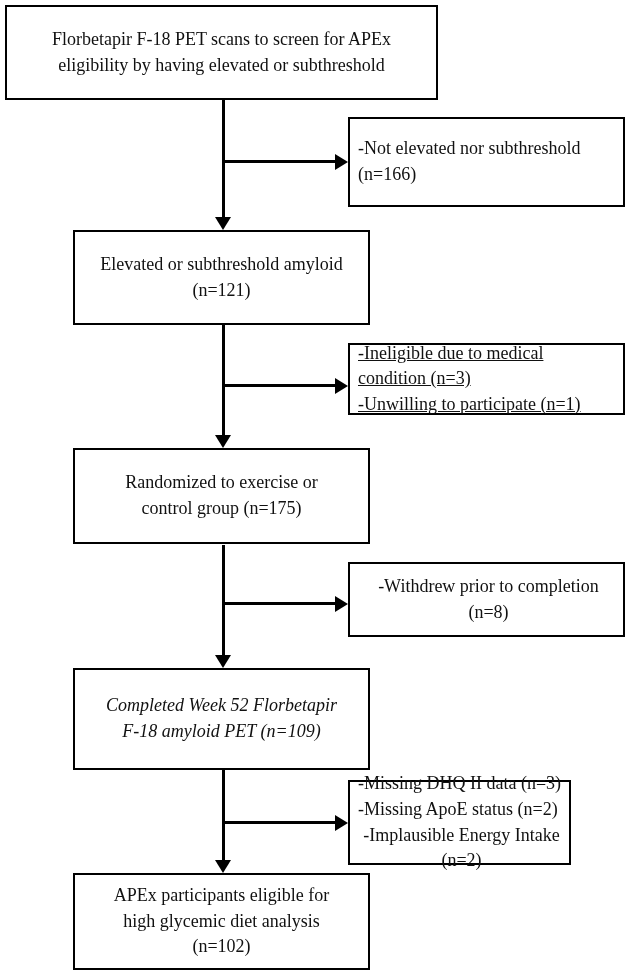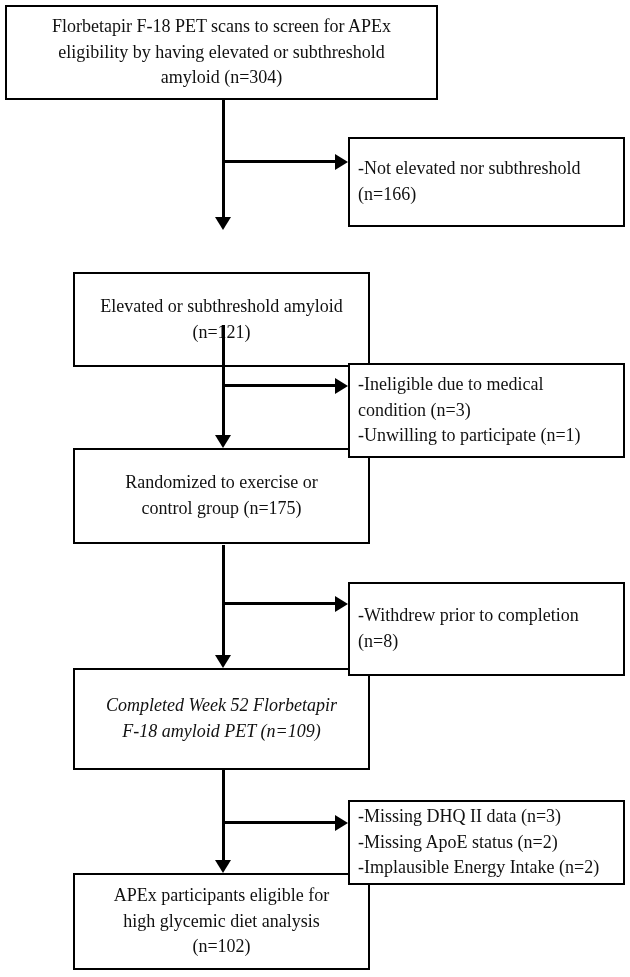--- a/index.html
+++ b/index.html
@@ -28,21 +28,20 @@
   }
   .box.main {
     align-items: center;
     text-align: left;
   }
   .box.side {
     align-items: flex-start;
     text-align: left;
     padding-left: 8px;
     padding-right: 4px;
-    margin-top: 20px;
   }
   .vline, .hline {
     position: absolute;
     background: #000000;
   }
   .arrow-down {
     position: absolute;
     width: 0; height: 0;
     border-left: 8px solid transparent;
     border-right: 8px solid transparent;
@@ -57,24 +56,23 @@
   }
 </style>
 </head>
 <body>
 
 <div class="canvas">
 
   <div class="box main" style="left:5px; top:5px; width:433px; height:95px;">
     <div>Florbetapir F-18 PET scans to screen for APEx</div>
     <div>eligibility by having elevated or subthreshold</div>
-    <div>amyloid (n=304)</div>
   </div>
 
-  <div class="box main" style="left:73px; top:230px; width:297px; height:95px;margin-top:42px;">
+  <div class="box main" style="left:73px; top:230px; width:297px; height:95px;">
     <div>Elevated or subthreshold amyloid</div>
     <div>(n=121)</div>
   </div>
 
   <div class="box main" style="left:73px; top:448px; width:297px; height:96px;">
     <div>Randomized to exercise or</div>
     <div>control group (n=175)</div>
   </div>
 
   <div class="box main" style="left:73px; top:668px; width:297px; height:102px;font-style:italic;">
@@ -86,32 +84,32 @@
     <div>APEx participants eligible for</div>
     <div>high glycemic diet analysis</div>
     <div>(n=102)</div>
   </div>
 
   <div class="box side" style="left:348px; top:117px; width:277px; height:90px;">
     <div>-Not elevated nor subthreshold</div>
     <div>(n=166)</div>
   </div>
 
-  <div class="box side" style="left:348px; top:343px; width:277px; height:95px;">
+  <div class="box side" style="left:348px; top:343px; width:277px; height:72px;text-decoration:underline;">
     <div>-Ineligible due to medical</div>
     <div>condition (n=3)</div>
     <div>-Unwilling to participate (n=1)</div>
   </div>
 
-  <div class="box side" style="left:348px; top:562px; width:277px; height:94px;">
+  <div class="box side" style="left:348px; top:562px; width:277px; height:75px;align-items:center;">
     <div>-Withdrew prior to completion</div>
     <div>(n=8)</div>
   </div>
 
-  <div class="box side" style="left:348px; top:780px; width:277px; height:85px;text-align:center;">
+  <div class="box side" style="left:348px; top:780px; width:223px; height:85px;text-align:center;">
     <div>-Missing DHQ II data (n=3)</div>
     <div>-Missing ApoE status (n=2)</div>
     <div>-Implausible Energy Intake (n=2)</div>
   </div>
 
   <div class="vline" style="left:222px; top:100px; width:3px; height:117px;"></div>
   <div class="arrow-down" style="left:215px; top:217px;"></div>
 
   <div class="vline" style="left:222px; top:325px; width:3px; height:110px;"></div>
   <div class="arrow-down" style="left:215px; top:435px;"></div>

